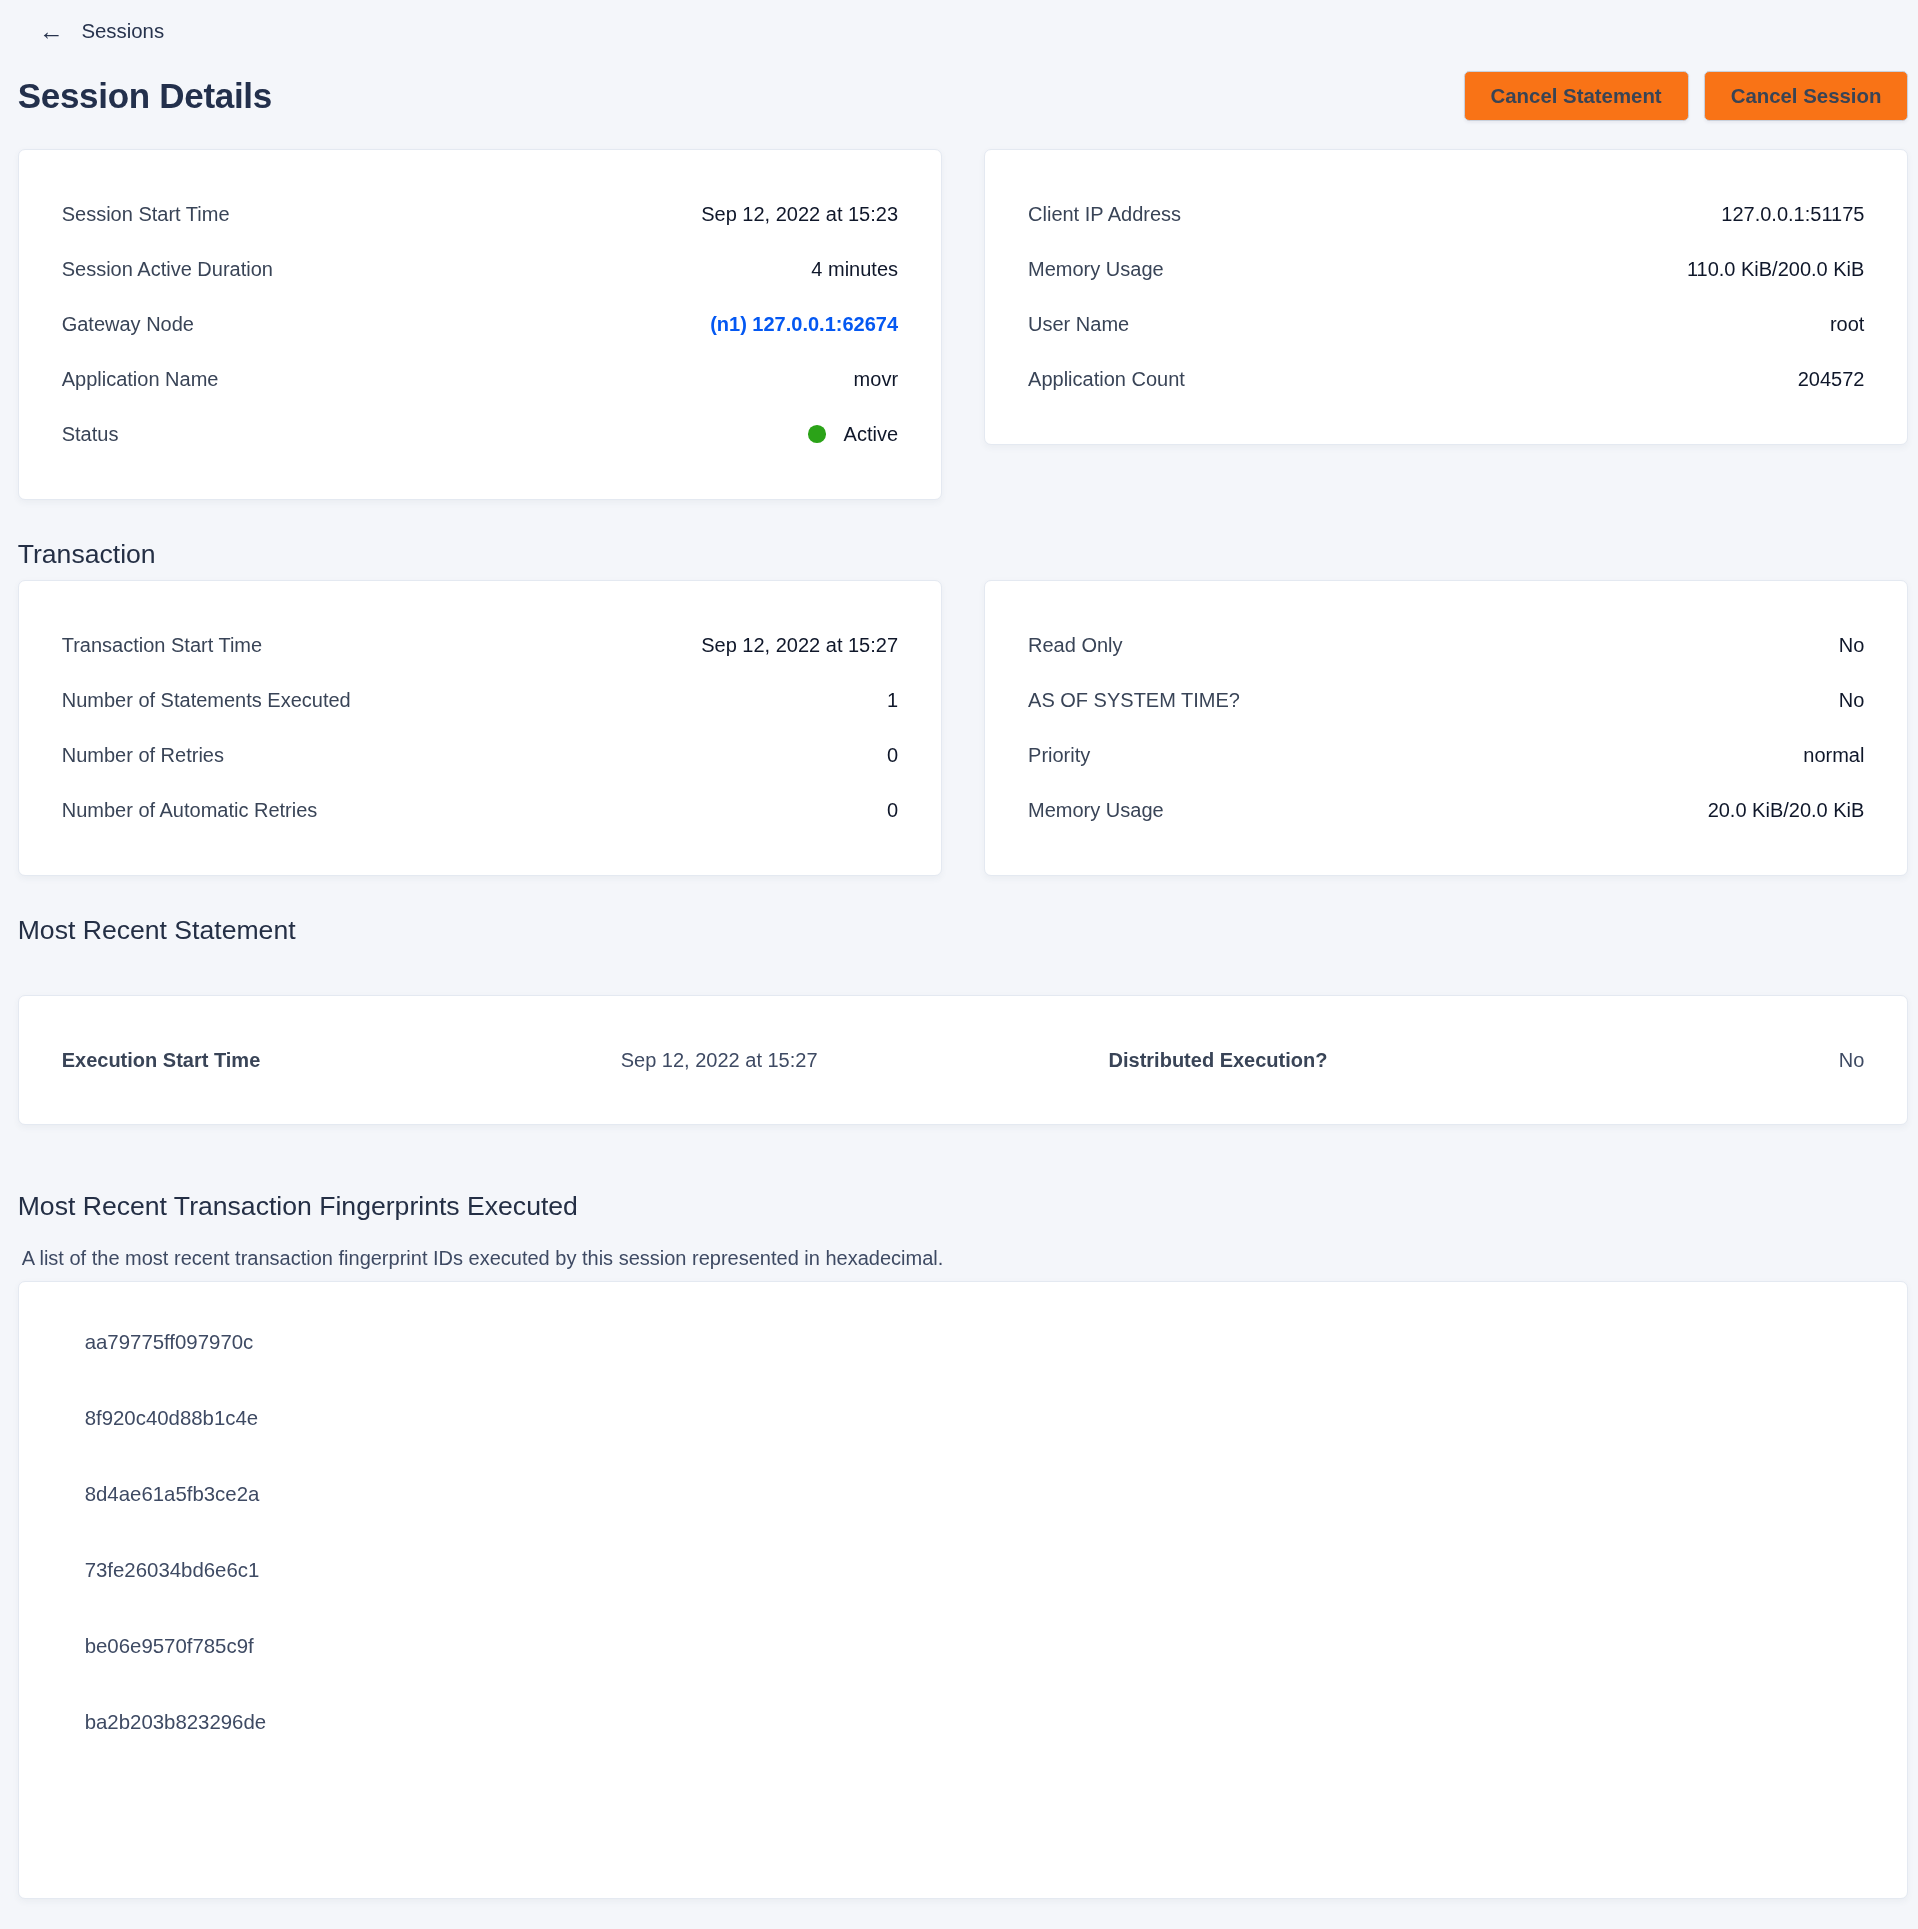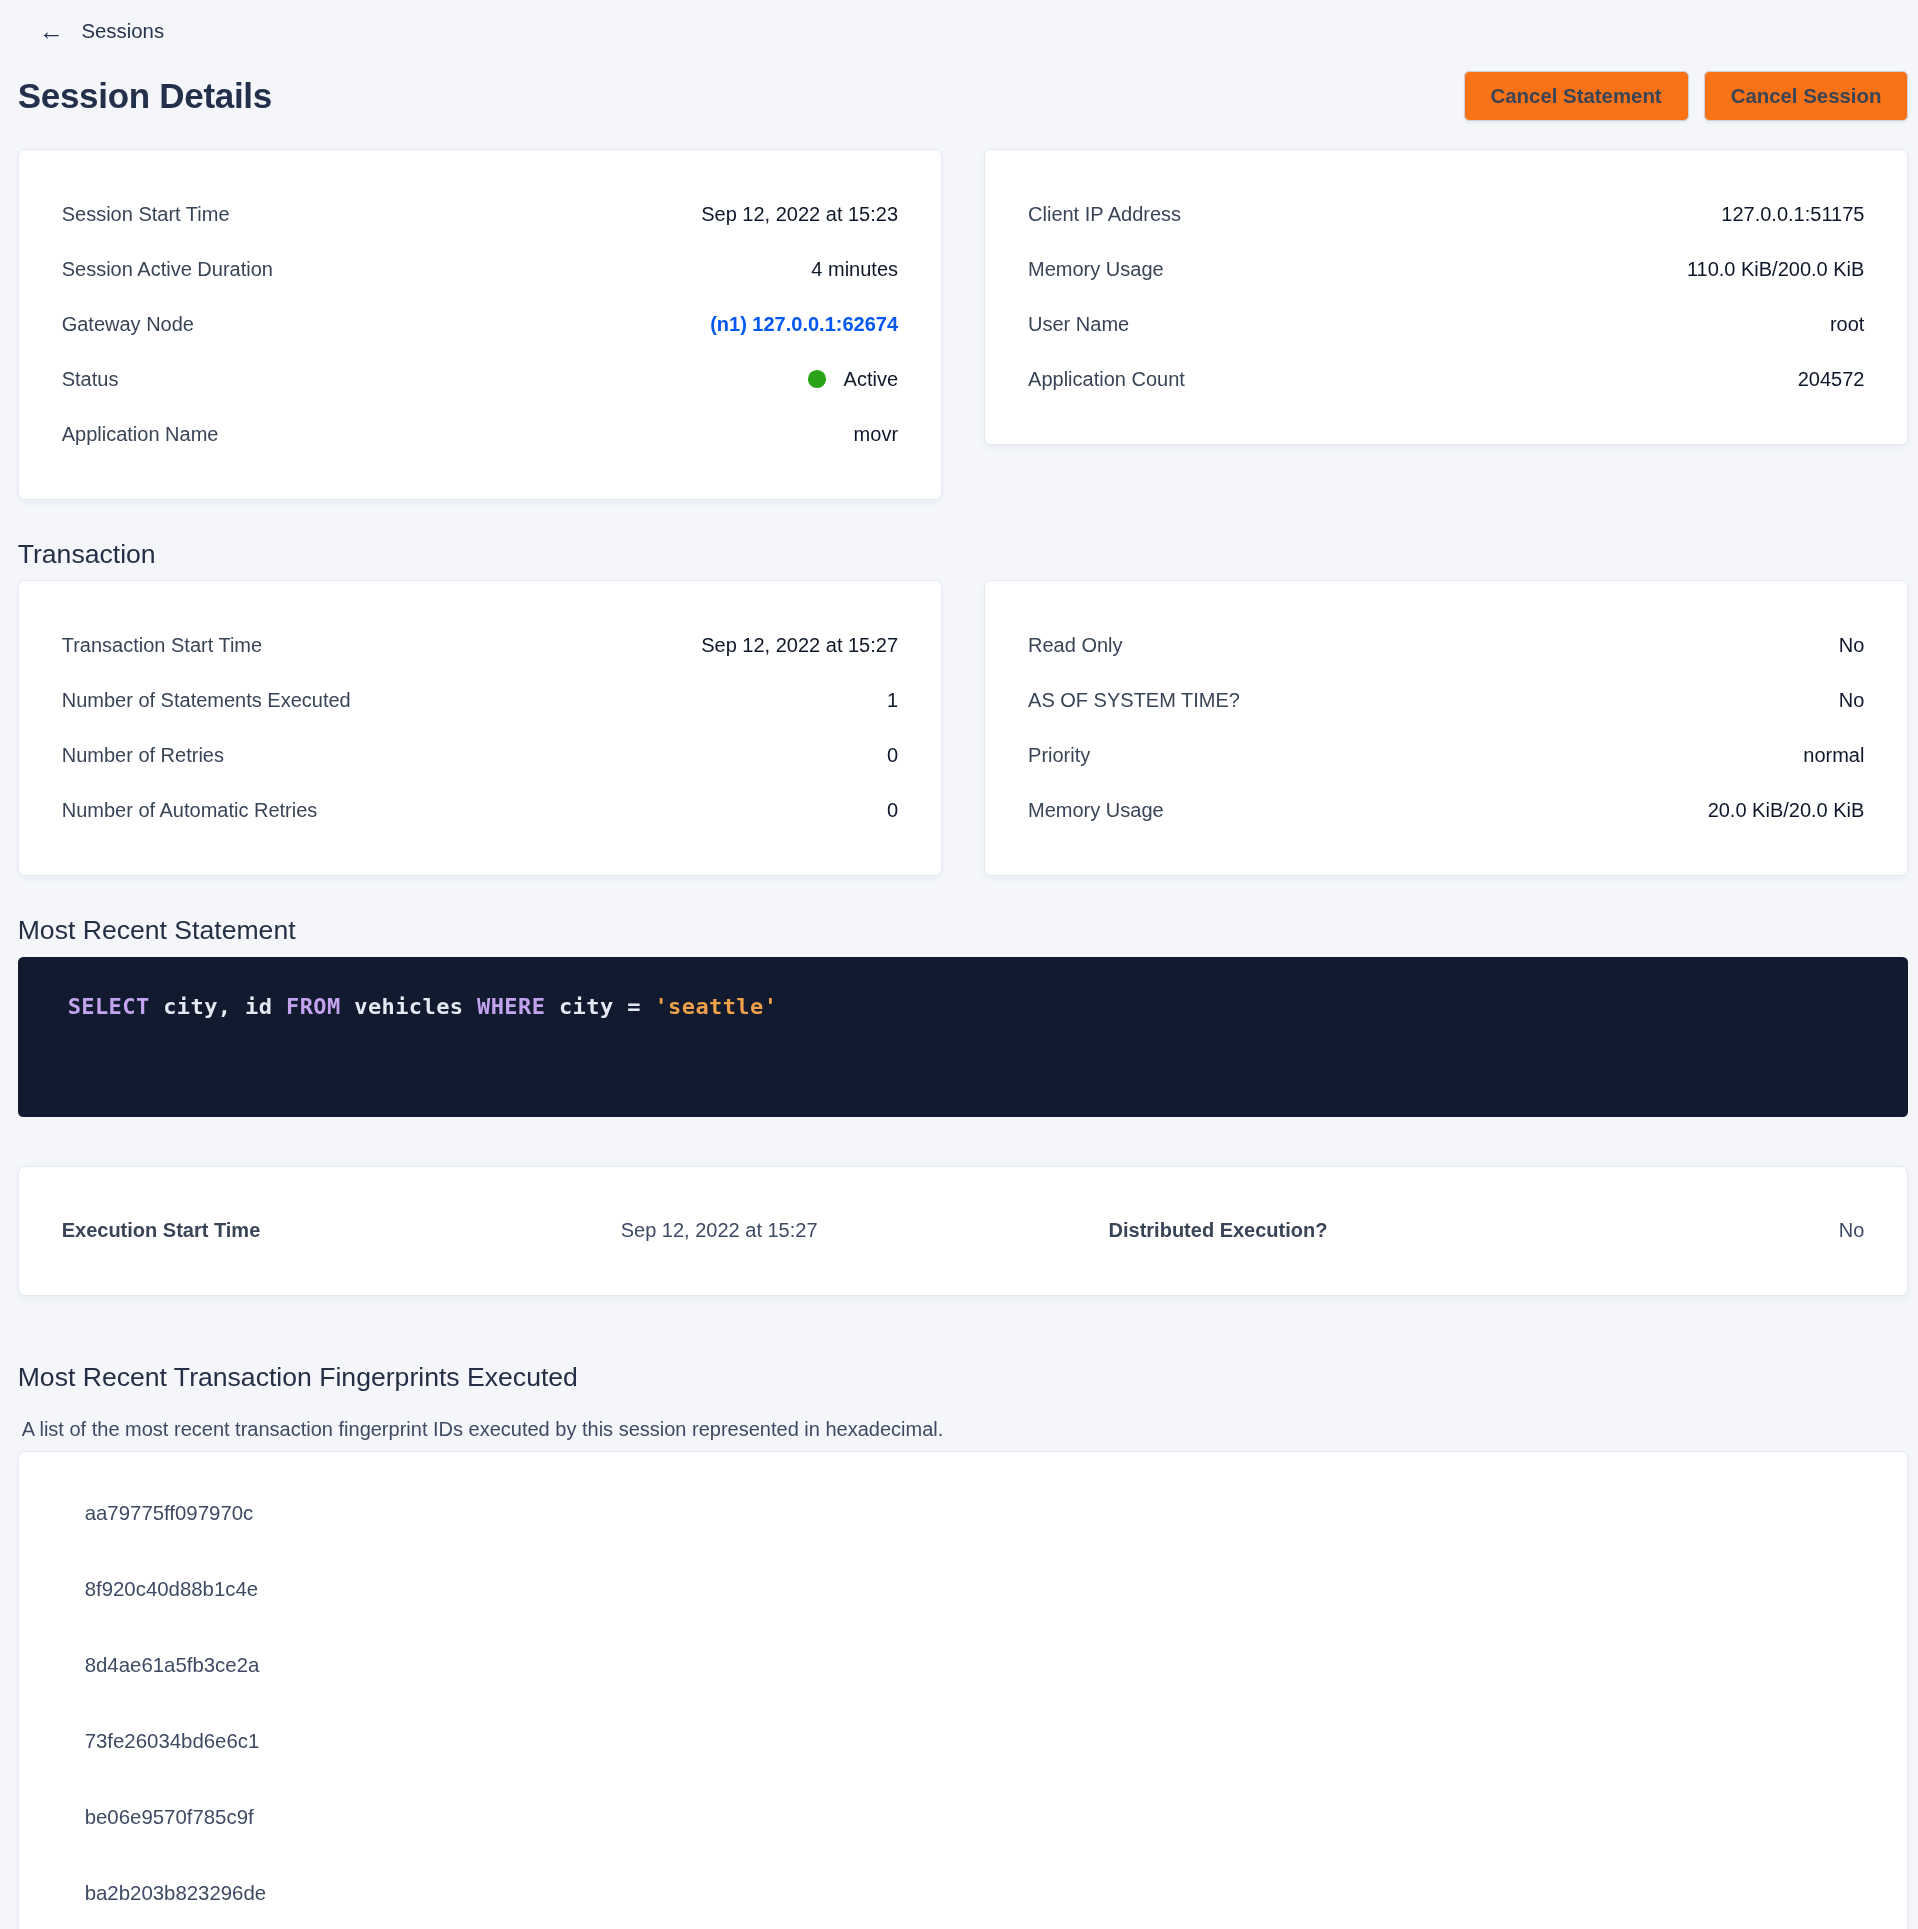--- a/index.html
+++ b/index.html
@@ -99,30 +99,30 @@
         </div>
         <div class="row">
           <span class="label">Session Active Duration</span>
           <span class="value">4 minutes</span>
         </div>
         <div class="row">
           <span class="label">Gateway Node</span>
           <span class="value link">(n1) 127.0.0.1:62674</span>
         </div>
         <div class="row">
+          <span class="label">Application Name</span>
+          <span class="value">movr</span>
+        </div>
+        <div class="row">
           <span class="label">Status</span>
           <span class="value status">
             <span class="dot"></span>
             <span>Active</span>
           </span>
         </div>
-        <div class="row">
-          <span class="label">Application Name</span>
-          <span class="value">movr</span>
-        </div>
       </div>
     <div class="card" id="session-right">
         <div class="row">
           <span class="label">Client IP Address</span>
           <span class="value">127.0.0.1:51175</span>
         </div>
         <div class="row">
           <span class="label">Memory Usage</span>
           <span class="value">110.0 KiB/200.0 KiB</span>
         </div>
@@ -173,21 +173,20 @@
         </div>
         <div class="row">
           <span class="label">Memory Usage</span>
           <span class="value">20.0 KiB/20.0 KiB</span>
         </div>
       </div>
   </div>
 
   <h2 class="section">Most Recent Statement</h2>
 
-  <div class="code-box" id="sql-box"><span class="tok-keyword">SELECT</span><span class="tok-plain"> city, id </span><span class="tok-keyword">FROM</span><span class="tok-plain"> vehicles </span><span class="tok-keyword">WHERE</span><span class="tok-plain"> city = </span><span class="tok-string">'seattle'</span></div>
 
   <div class="card exec-card" id="exec-card">
       <div class="exec-item">
         <span class="label">Execution Start Time</span>
         <span class="value">Sep 12, 2022 at 15:27</span>
       </div>
       <div class="exec-item">
         <span class="label">Distributed Execution?</span>
         <span class="value">No</span>
       </div>

